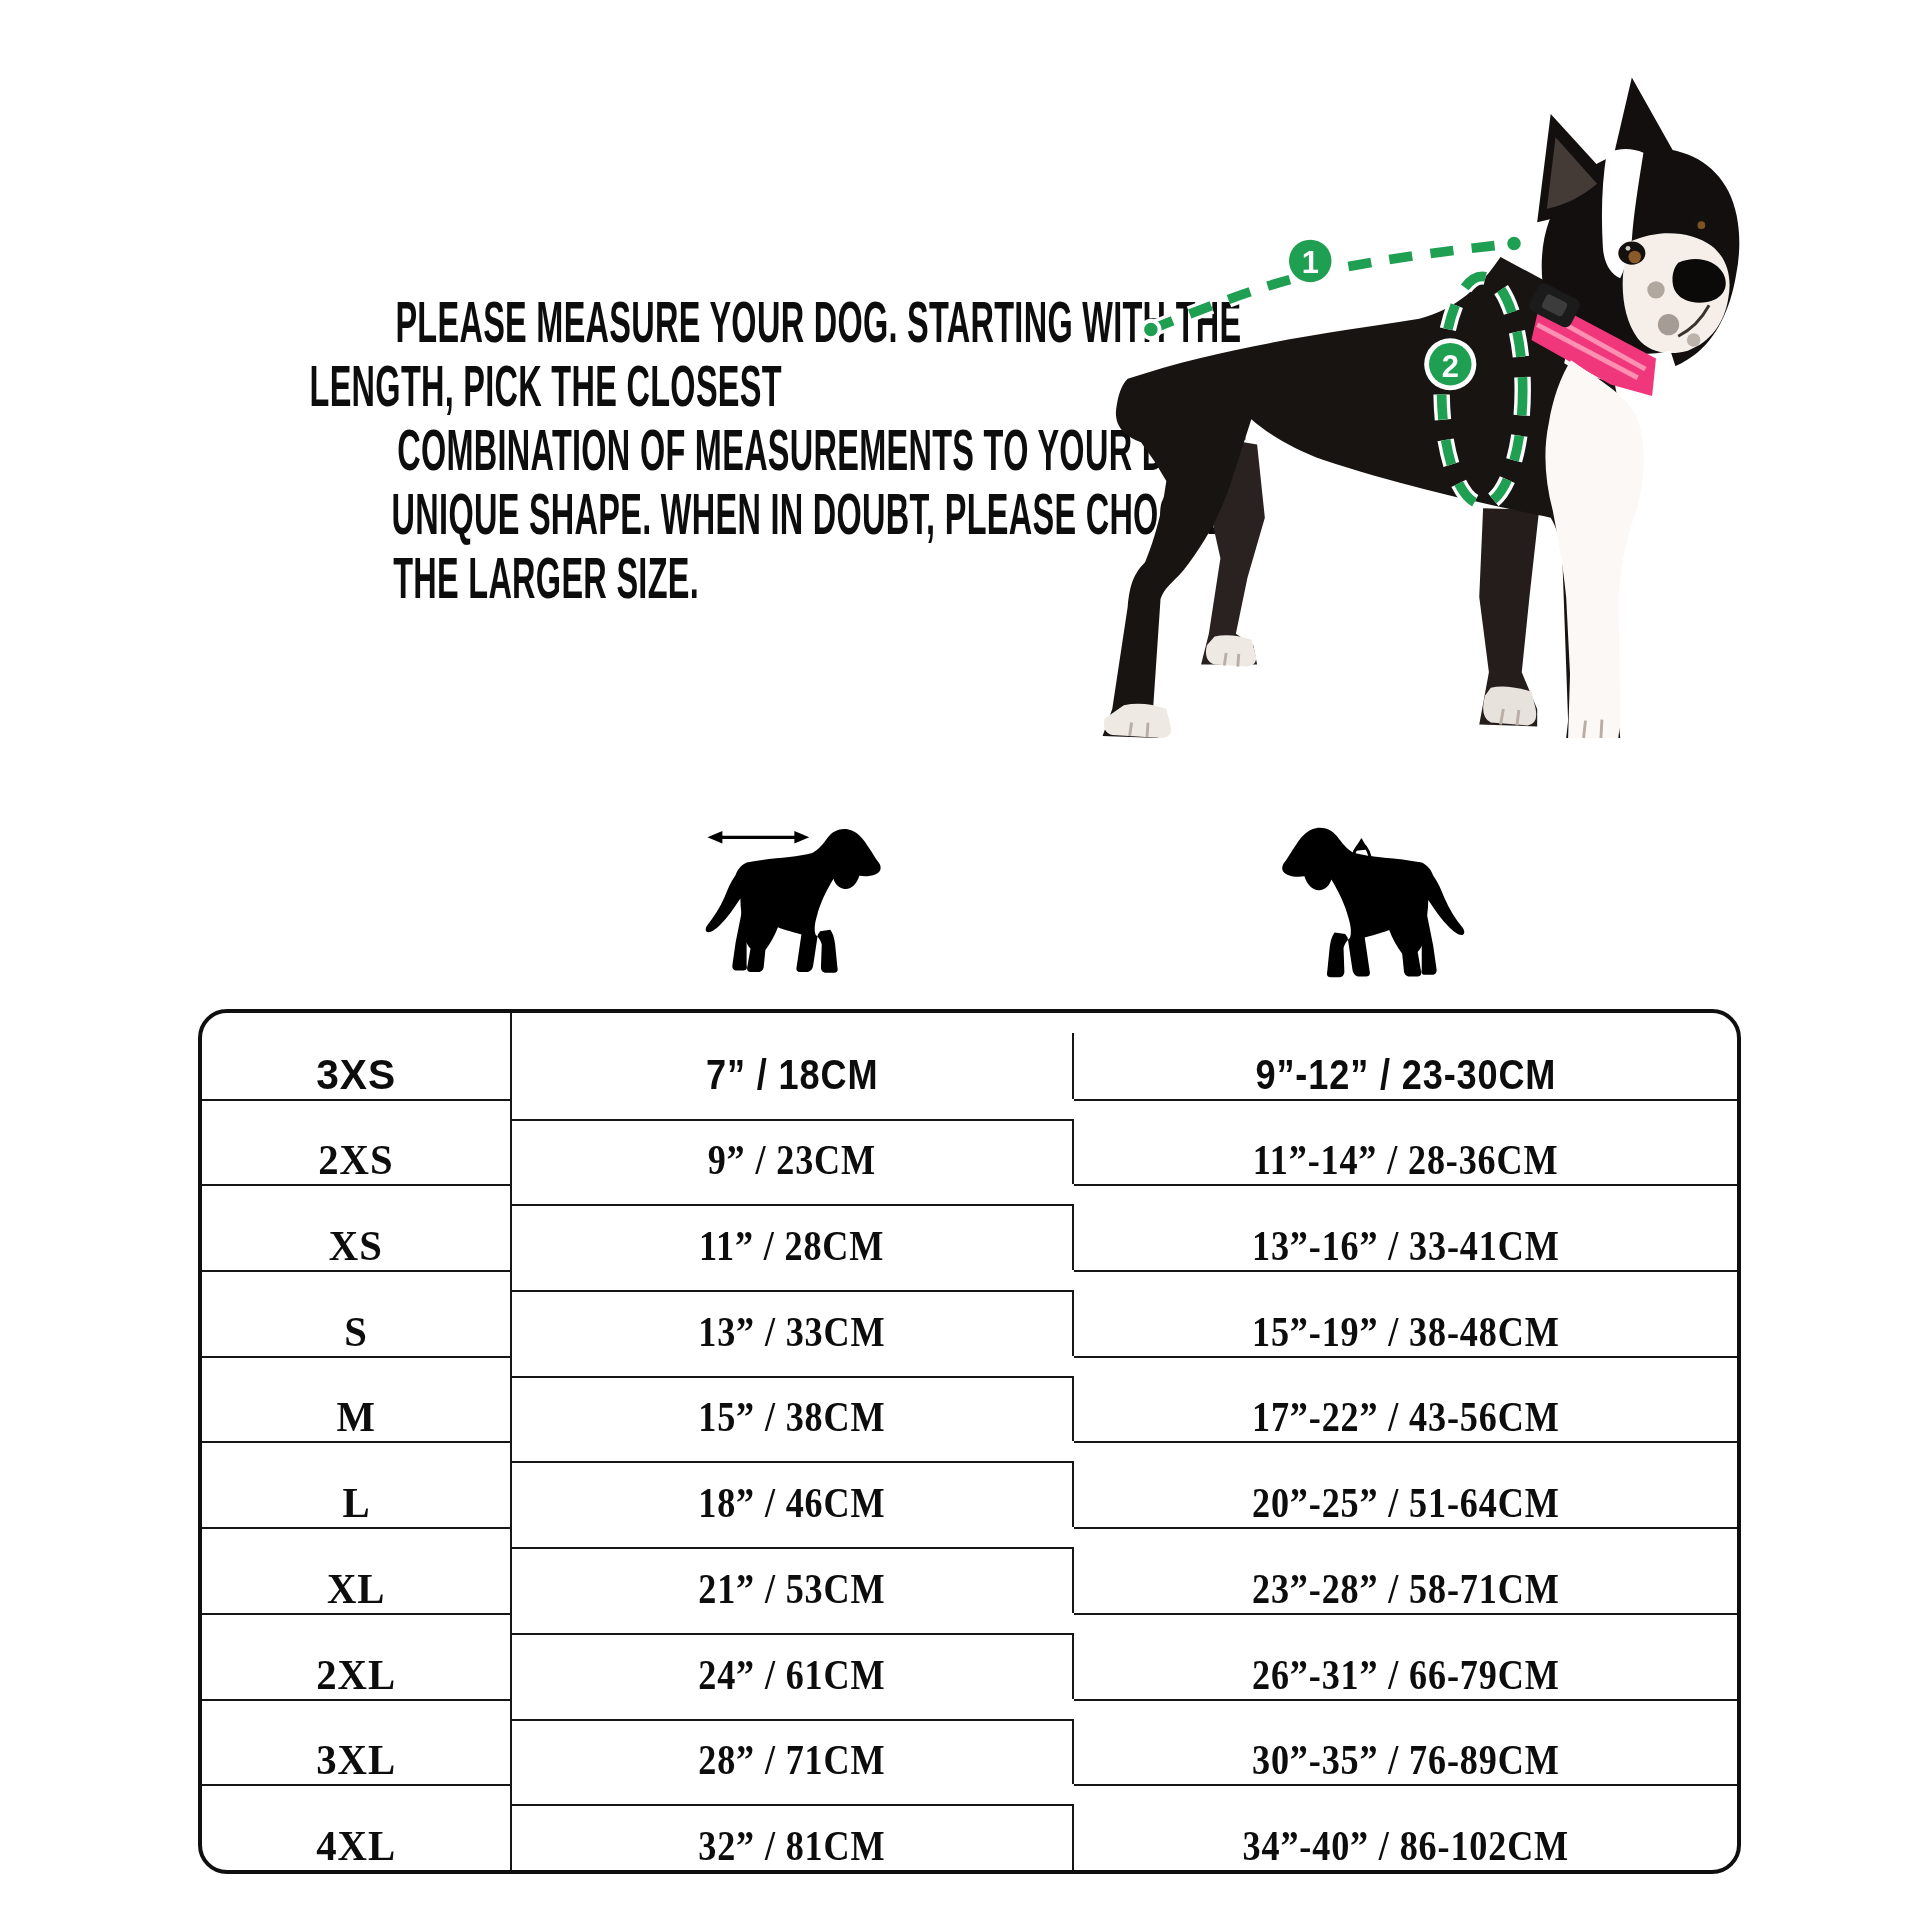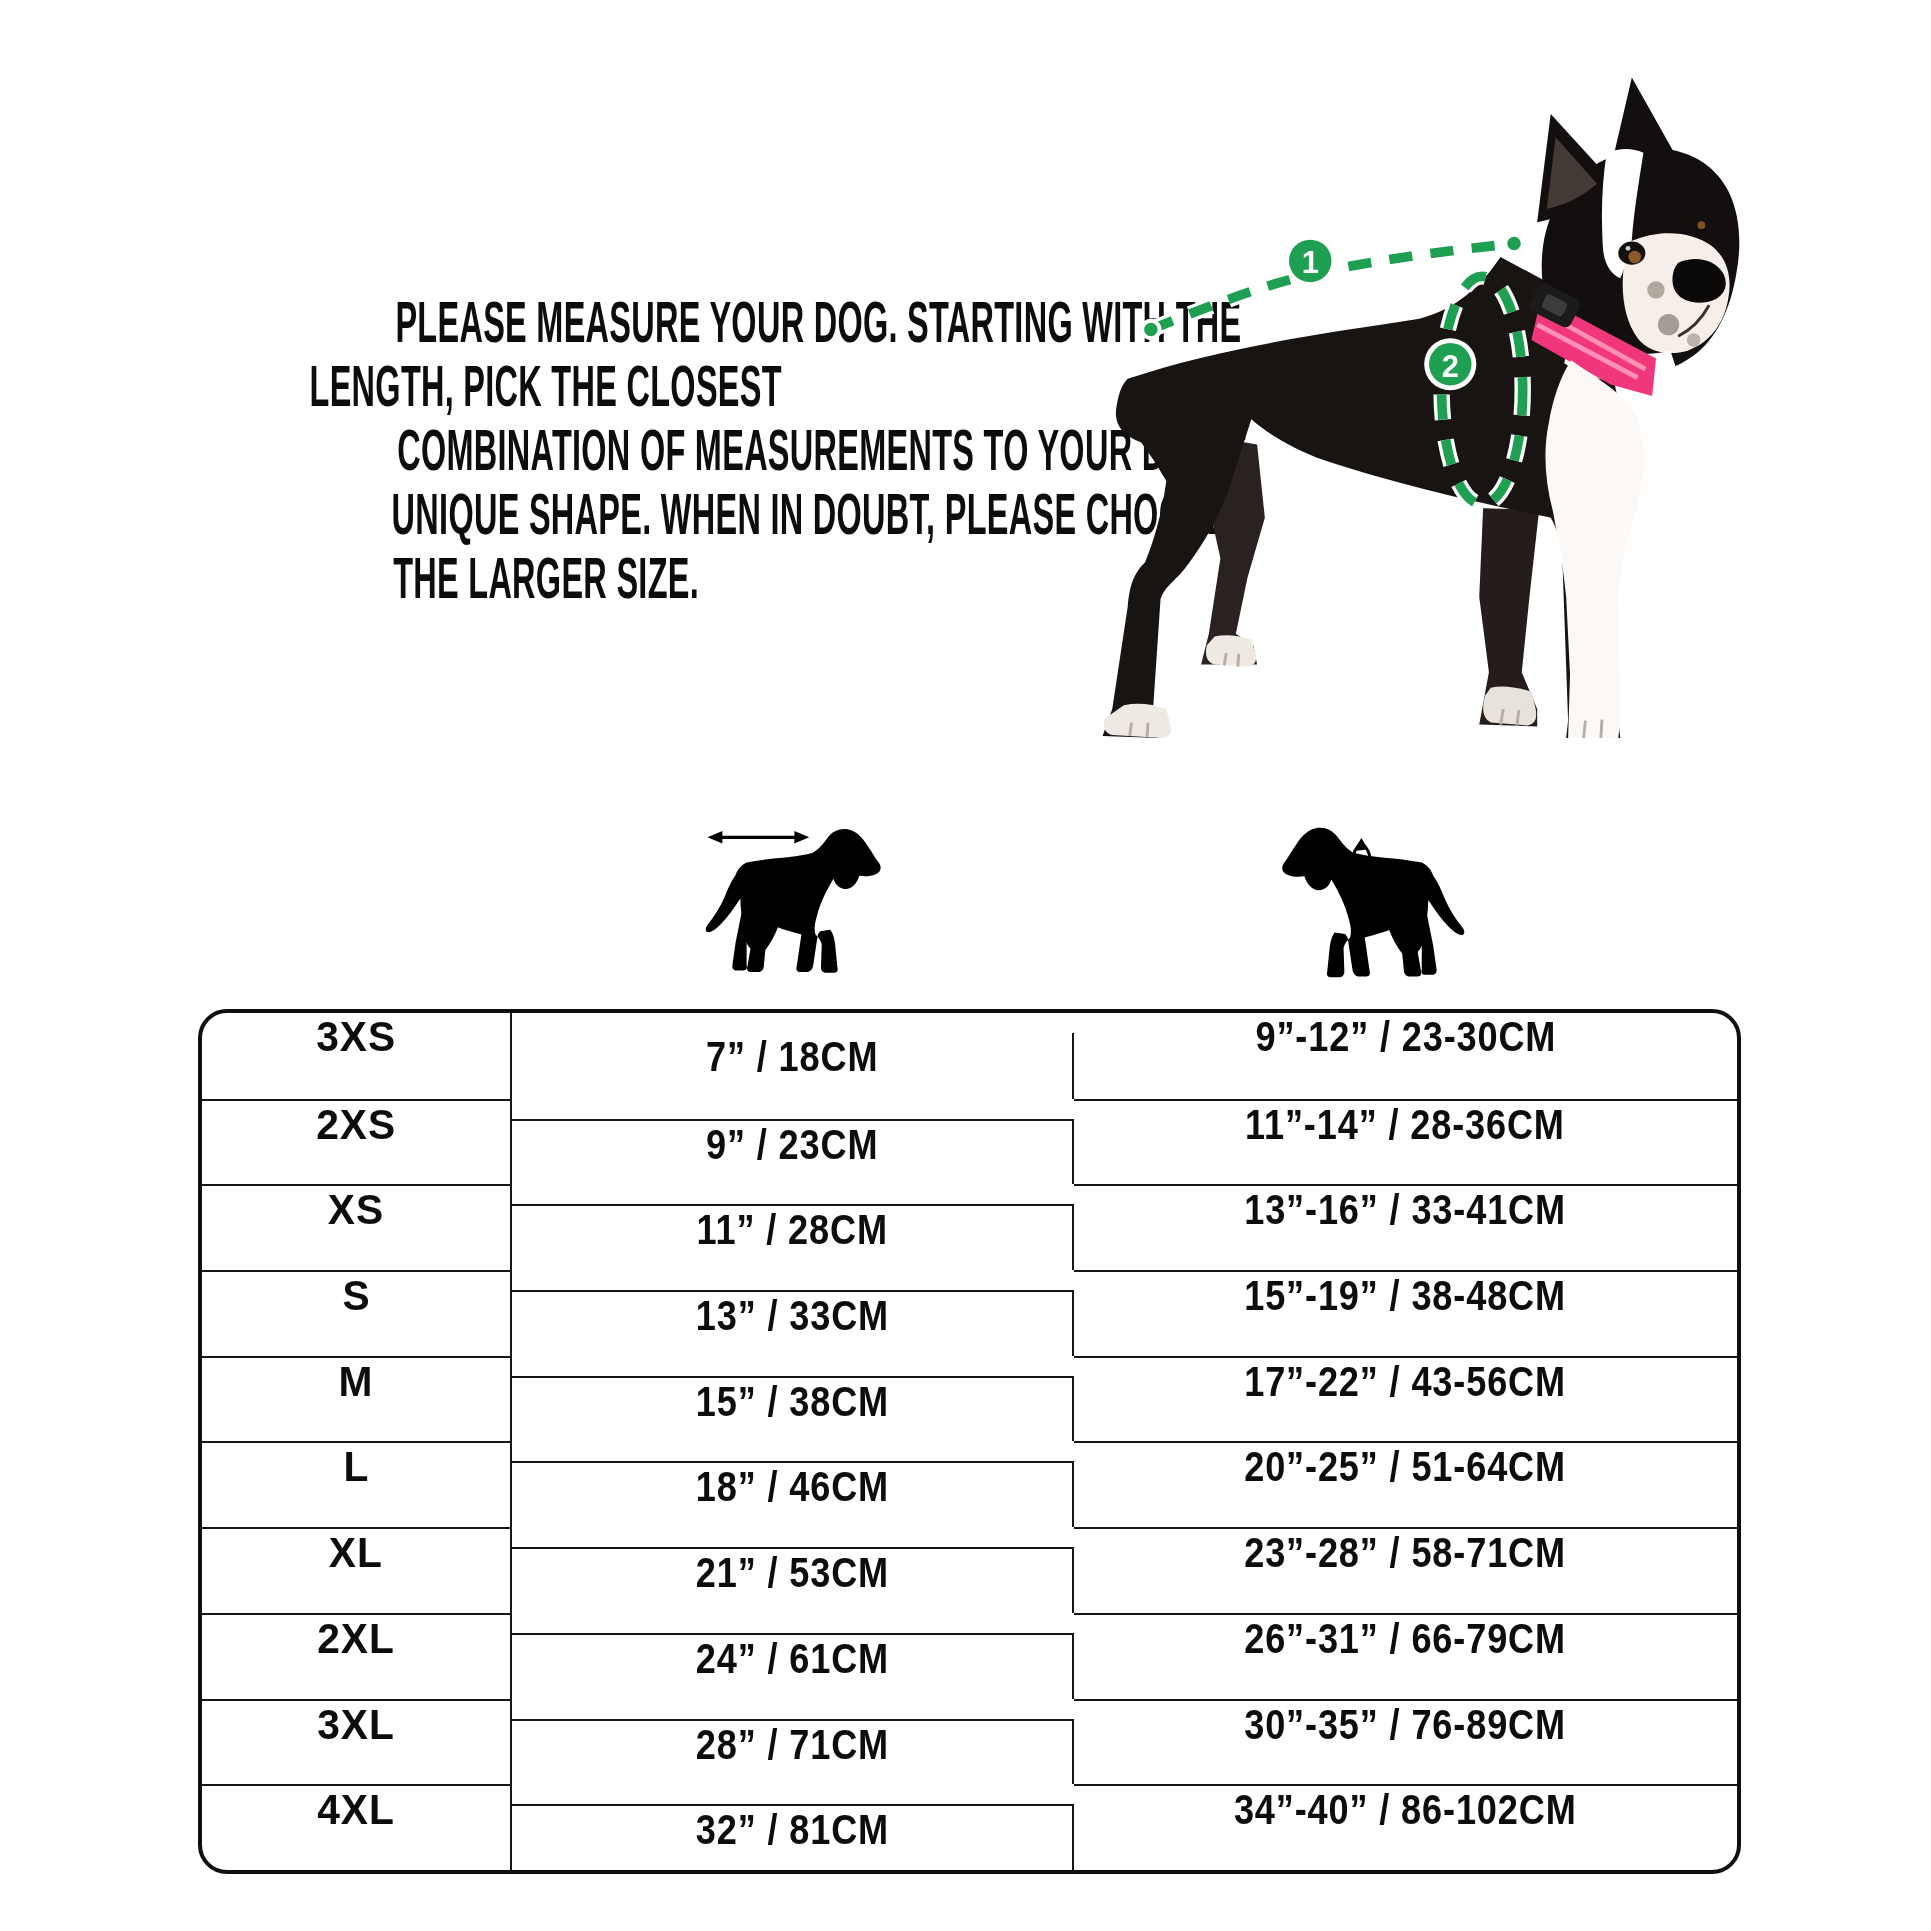--- a/index.html
+++ b/index.html
@@ -19,27 +19,27 @@
 
   
   .legend-length{position:absolute;left:701px;top:817px;width:182px;height:162px;}
   .legend-girth{position:absolute;left:1280px;top:815px;width:189px;height:169px;}
 
   
   .size-table{position:absolute;left:198px;top:1009px;width:1535px;height:857px;
               border:4.8px solid #0f0f0f;border-radius:29px;overflow:hidden;
               display:grid;grid-template-columns:20.2% 36.6% 43.2%;grid-auto-rows:1fr;background:#fff;}
   .trow{display:contents;}
-  .cell{display:flex;align-items:flex-start;justify-content:center;
+  .cell{display:flex;align-items:flex-end;justify-content:center;
         font-size:42px;font-weight:700;letter-spacing:1px;}
   .cell.c-size{border-right:2.9px solid #161616;}
   .cell.c-size .cx{--sx:0.97;}
   .cell.c-length{border-right:2.9px solid #161616;margin-top:20px;}
   .cell.c-length .cx,.cell.c-girth .cx{--sx:0.86;}
-  .trow:not(:first-child) .cell{border-top:2.9px solid #161616;}
+  .trow:not(:first-child) .cell{border-top:2.9px solid #161616;font-family:Liberation Serif, serif;}
 
   svg text.marker-num{font-family:"Liberation Sans",sans-serif;font-weight:700;fill:#ffffff;}
 </style>
 </head>
 <body>
 
 <div class="page">
 
   <section class="instructions">
     <div class="iline"><span class="cx">PLEASE MEASURE YOUR DOG. STARTING WITH THE</span></div>

